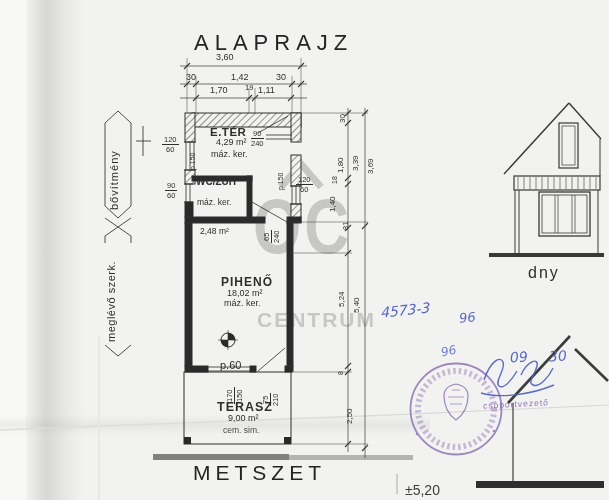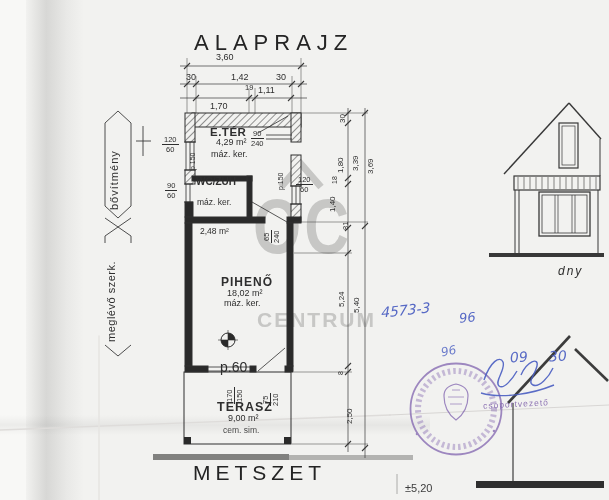--- a/index.html
+++ b/index.html
@@ -223,43 +223,43 @@
 
     <g stroke="#4a5ec2" stroke-width="1.4" fill="none" opacity=".9">
       <path d="M484,380 C490,362 500,355 503,362 C506,369 494,382 499,386 C504,390 513,378 517,371"></path>
       <path d="M521,375 C527,361 539,357 537,366 C535,375 527,382 533,385 C539,388 549,377 553,368"></path>
       <path d="M481,393 C502,399 532,394 554,385"></path>
     </g>
   </svg>
 
   <div class="lbl" style="left:193px;top:462px;font-size:21px;letter-spacing:5px;color:#242424;">METSZET</div>
   <div class="lbl" style="left:194px;top:31px;font-size:22px;letter-spacing:6px;color:#242424;">ALAPRAJZ</div>
-  <div class="lbl" style="left:558px;top:265px;font-size:12px;letter-spacing:2px;font-style:italic;">dny</div>
+  <div class="lbl" style="left:528px;top:265px;font-size:16px;letter-spacing:2px;">dny</div>
 
   <div class="lbl" style="left:216px;top:53px;font-size:9px;">3,60</div>
   <div class="lbl" style="left:186px;top:73px;font-size:9px;">30</div>
   <div class="lbl" style="left:231px;top:73px;font-size:9px;">1,42</div>
   <div class="lbl" style="left:276px;top:73px;font-size:9px;">30</div>
-  <div class="lbl" style="left:210px;top:102px;font-size:9px;">1,70</div>
+  <div class="lbl" style="left:210px;top:86px;font-size:9px;">1,70</div>
   <div class="lbl" style="left:245px;top:84px;font-size:7.5px;">19</div>
   <div class="lbl" style="left:258px;top:86px;font-size:9px;">1,11</div>
 
   <div class="lbl b" style="left:210px;top:126px;font-size:11.5px;letter-spacing:.5px;">E.TÉR</div>
   <div class="lbl" style="left:216px;top:138px;font-size:9px;">4,29 m²</div>
   <div class="lbl" style="left:211px;top:150px;font-size:9px;">máz. ker.</div>
   <div class="lbl b" style="left:196px;top:177px;font-size:10px;text-align:right;">WC/ZUH</div>
   <div class="lbl" style="left:200px;top:188px;font-size:8.5px;margin-top:39px;">2,48 m²</div>
   <div class="lbl" style="left:197px;top:198px;font-size:8.5px;">máz. ker.</div>
   <div class="lbl b" style="left:221px;top:276px;font-size:12px;letter-spacing:1px;">PIHENŐ</div>
   <div class="lbl" style="left:227px;top:289px;font-size:9px;">18,02 m²</div>
   <div class="lbl" style="left:224px;top:299px;font-size:9px;">máz. ker.</div>
   <div class="lbl b" style="left:217px;top:401px;font-size:12.5px;letter-spacing:1px;text-align:right;">TERASZ</div>
   <div class="lbl" style="left:228px;top:414px;font-size:9px;">9,00 m²</div>
   <div class="lbl" style="left:223px;top:426px;font-size:8.5px;color:#4a4a4a;">cem. sim.</div>
-  <div class="lbl" style="left:211px;top:360px;font-size:14px;padding-left:9px;">p.60</div>
+  <div class="lbl" style="left:211px;top:360px;font-size:11px;padding-left:9px;">p.60</div>
 
   <div class="lbl rot" style="left:189px;top:170px;font-size:7px;">p.150</div>
   <div class="lbl rot" style="left:277px;top:190px;font-size:7px;">p.150</div>
   <div class="lbl rot" style="left:109px;top:210px;font-size:11px;letter-spacing:1px;">bővítmény</div>
   <div class="lbl rot" style="left:106px;top:342px;font-size:11px;letter-spacing:.5px;">meglévő szerk.</div>
 
   <div class="lbl rot" style="left:339px;top:123px;font-size:8px;">30</div>
   <div class="lbl rot" style="left:337px;top:173px;font-size:8px;">1,80</div>
   <div class="lbl rot" style="left:331px;top:184px;font-size:7px;">18</div>
   <div class="lbl rot" style="left:329px;top:212px;font-size:8px;">1,40</div>
@@ -300,15 +300,15 @@
     <span class="fb">210</span>
   </div>
 
   <div class="hw" style="left:381px;top:302px;font-size:14px;transform:rotate(-6deg) skewX(-6deg);">4573-3</div>
   <div class="hw" style="left:459px;top:310px;font-size:13px;transform:rotate(-5deg);">96</div>
   <div class="hw" style="left:441px;top:344px;font-size:12px;transform:rotate(-12deg);opacity:.8;">96</div>
   <div class="hw" style="left:510px;top:349px;font-size:14px;transform:rotate(-4deg);">09</div>
   <div class="hw" style="left:549px;top:348px;font-size:14px;transform:rotate(-4deg);">30</div>
   <div class="lbl" style="left:483px;top:400px;font-size:8.5px;color:#7b5ca8;letter-spacing:1px;transform:rotate(-3deg);z-index:4;opacity:.85;">csoportvezető</div>
 
-  <div class="lbl" style="left:405px;top:483px;font-size:11px;color:#3c3c3c;">±5,20</div>
+  <div class="lbl" style="left:405px;top:483px;font-size:14px;color:#3c3c3c;">±5,20</div>
 
 </div>
 
 </body></html>

